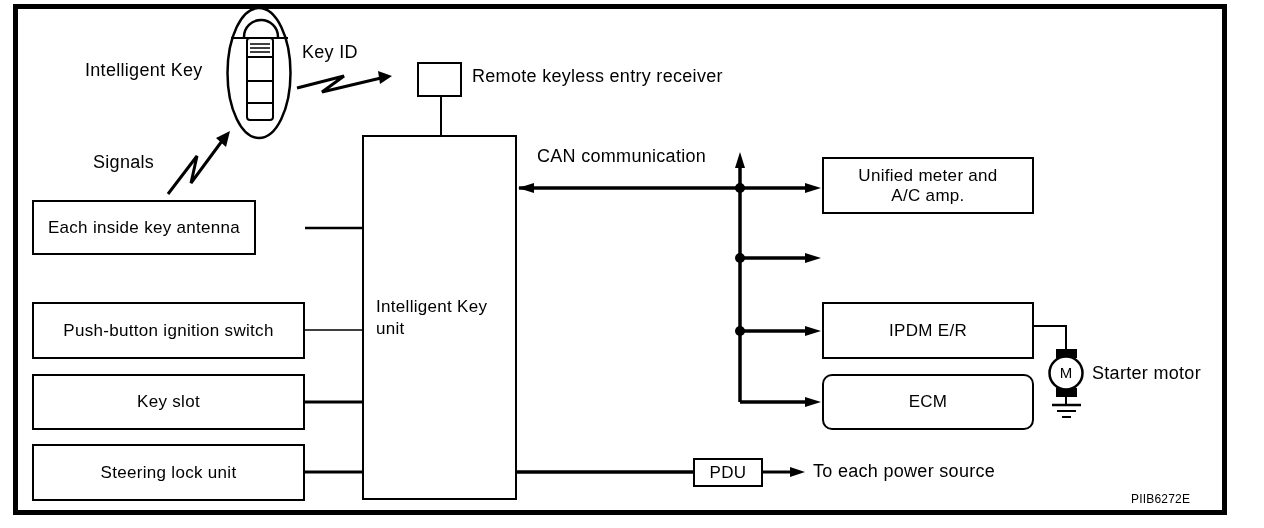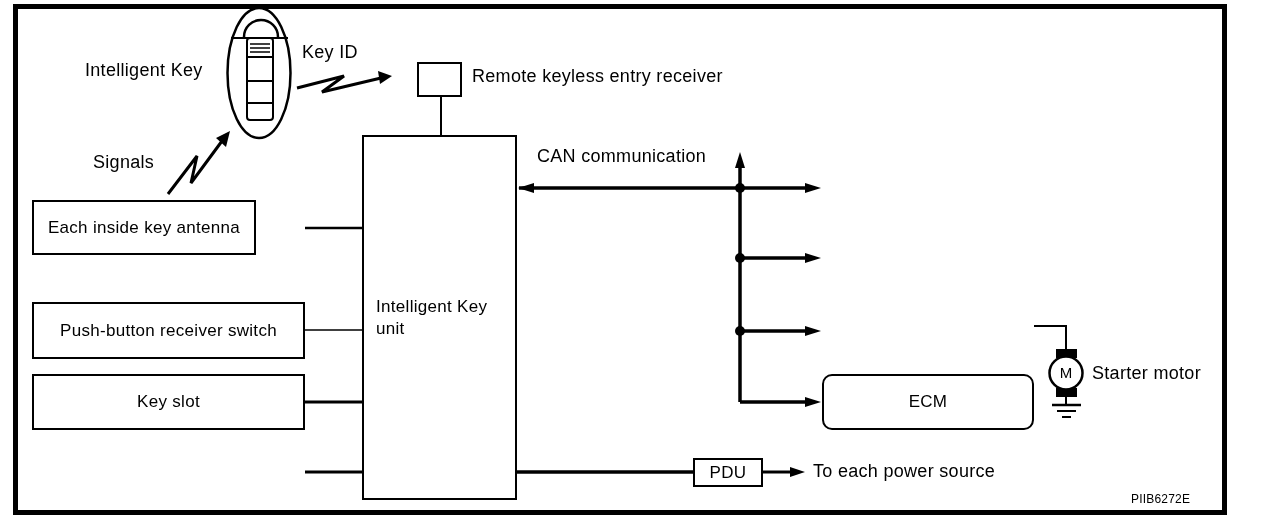--- a/index.html
+++ b/index.html
@@ -150,37 +150,47 @@
       <line x1="1057" y1="411" x2="1076" y2="411" stroke-width="2"></line>
       <line x1="1062" y1="417" x2="1071" y2="417" stroke-width="2"></line>
     </g>
   </svg>
 
   <div class="dbox" style="left:32px; top:200px; width:224px; height:55px;">
     <span>Each inside key antenna</span>
   </div>
 
   <div class="dbox" style="left:32px; top:302px; width:273px; height:57px;">
-    <span>Push-button receiver switch</span>
+    <span>Push-button ignition switch</span>
   </div>
 
   <div class="dbox" style="left:32px; top:374px; width:273px; height:56px;">
     <span>Key slot</span>
   </div>
 
+  <div class="dbox" style="left:32px; top:444px; width:273px; height:57px;">
+    <span>Steering lock unit</span>
+  </div>
 
   <div class="dbox left-align" style="left:362px; top:135px; width:155px; height:365px; line-height:22px;">
     <span>Intelligent Key</span>
     <span>unit</span>
   </div>
 
   <div class="dbox" style="left:417px; top:62px; width:45px; height:35px;"></div>
 
-
-
+  <div class="dbox" style="left:822px; top:157px; width:212px; height:57px;">
+    <span>Unified meter and</span>
+    <span>A/C amp.</span>
+  </div>
+
+
+  <div class="dbox" style="left:822px; top:302px; width:212px; height:57px;">
+    <span>IPDM E/R</span>
+  </div>
 
   <div class="dbox" style="left:822px; top:374px; width:212px; height:56px;border-radius:10px;">
     <span>ECM</span>
   </div>
 
   <div class="dbox" style="left:693px; top:458px; width:70px; height:29px;">
     <span>PDU</span>
   </div>
 
   <div class="lbl" style="left:85px; top:61px;">Intelligent Key</div>

